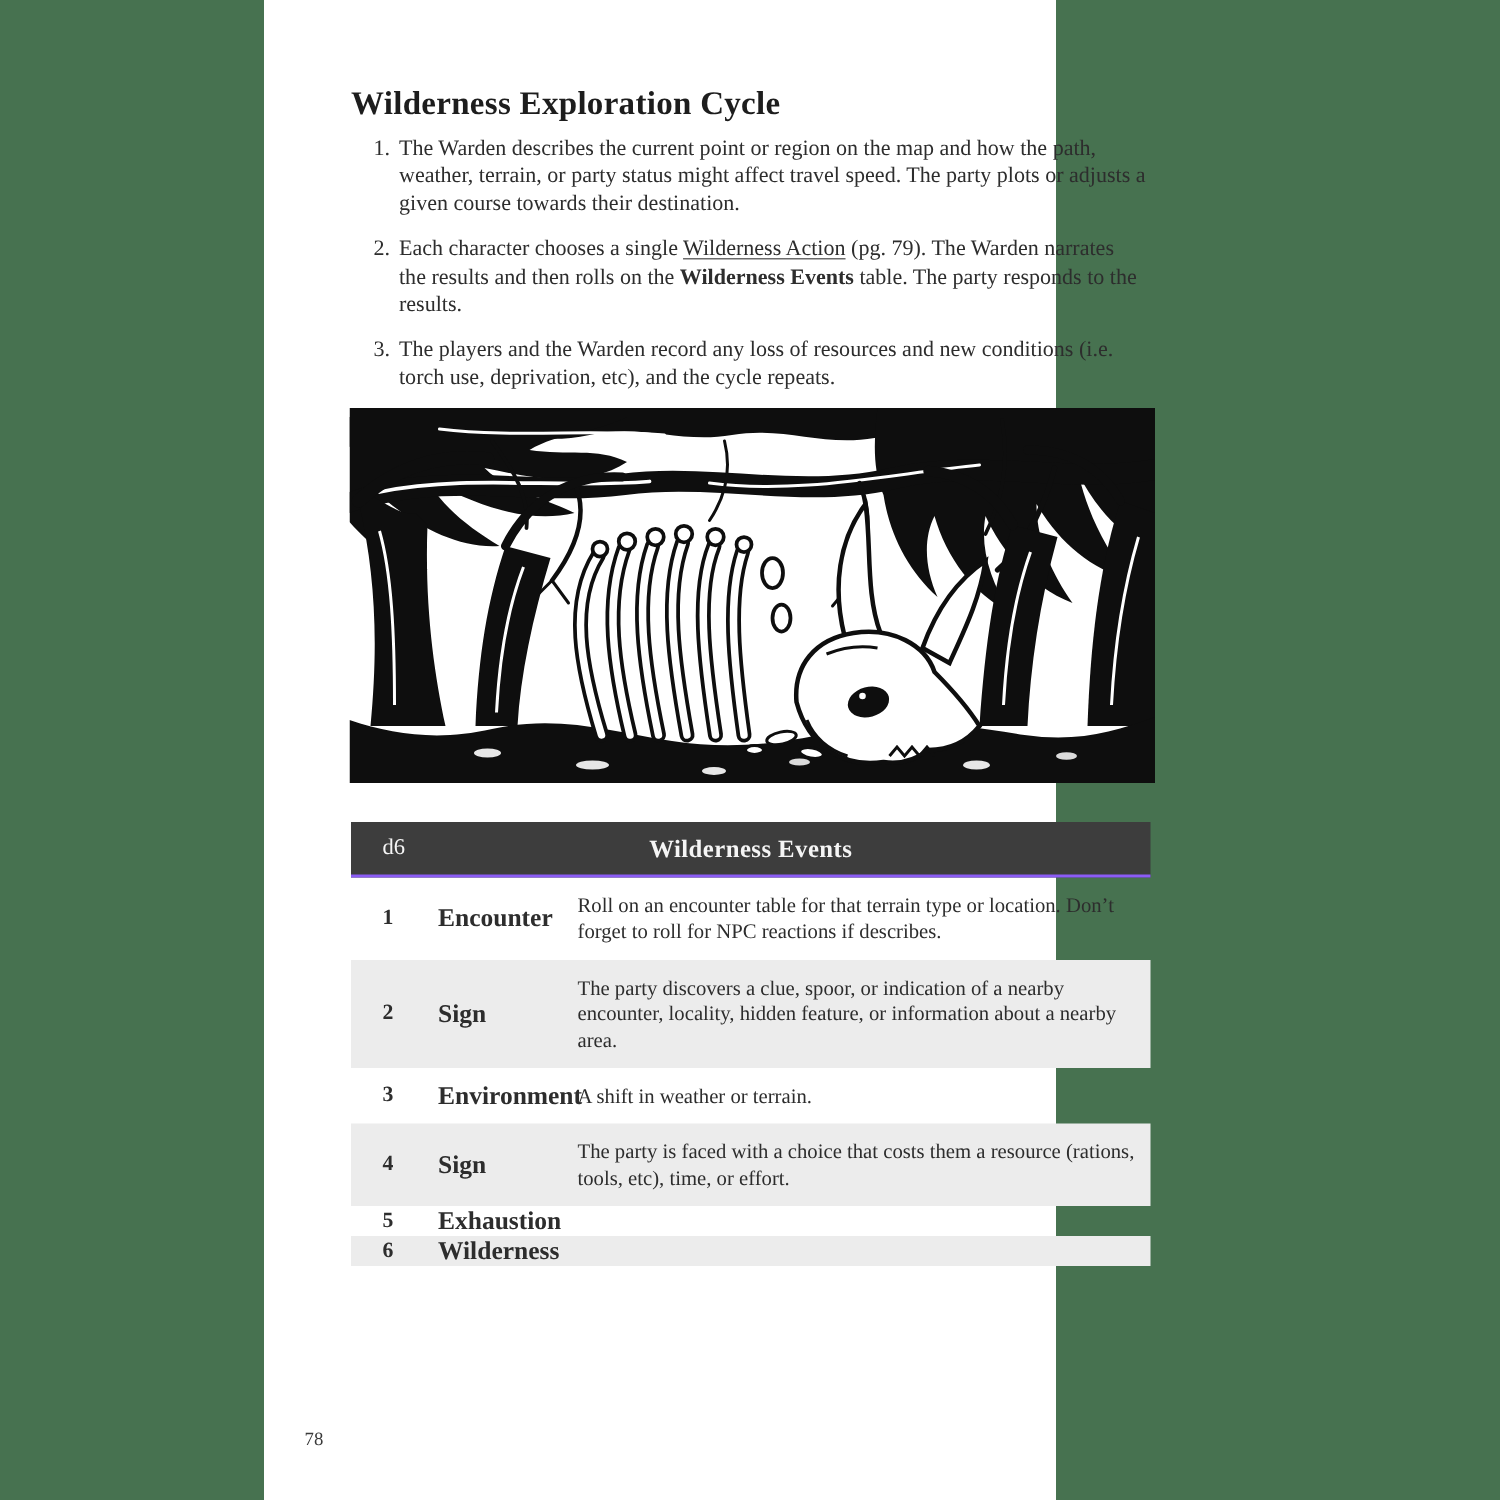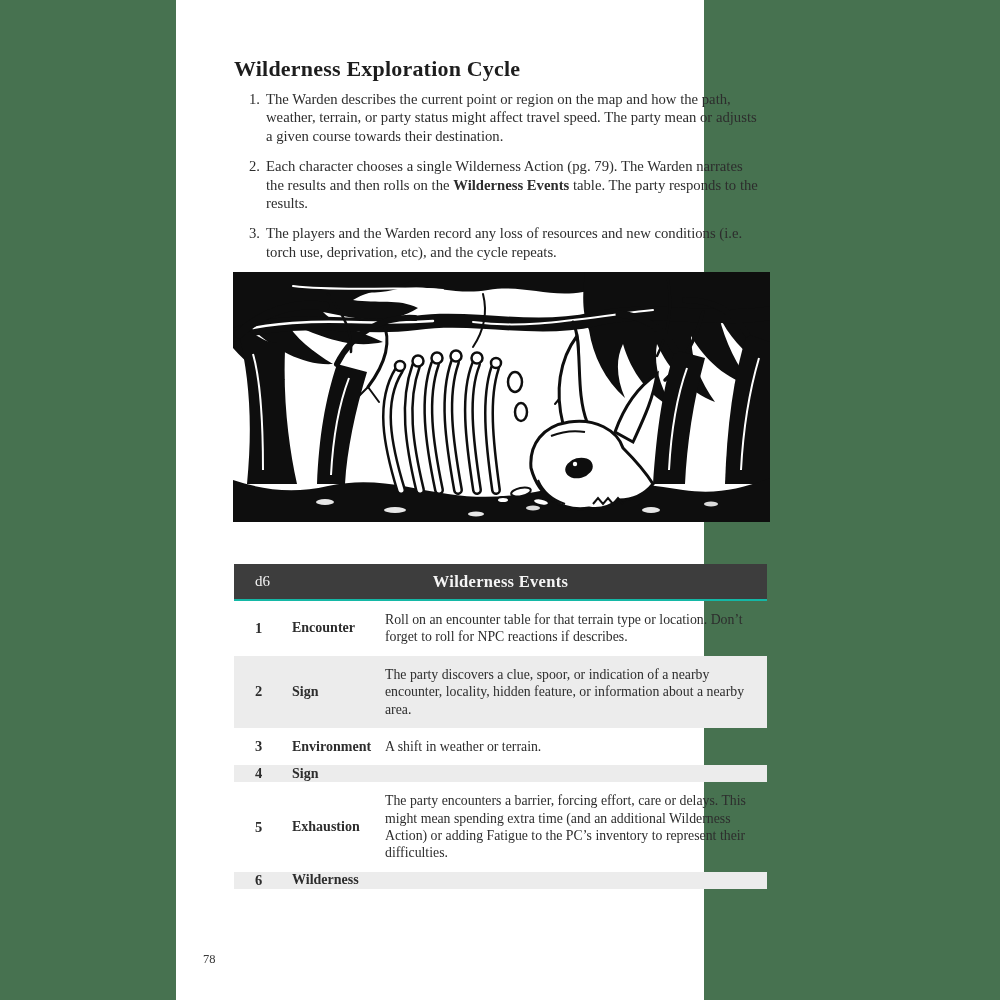--- a/index.html
+++ b/index.html
@@ -8,46 +8,46 @@
     background:var(--bg-green,#477250);
     font-family:"Liberation Serif",serif;
   }
   .page{position:absolute;left:176px;top:0;width:528px;height:1000px;background:var(--paper,#ffffff);}
   .heading{position:absolute;left:58px;top:56px;margin:0;font-size:22px;font-weight:bold;color:#1d1d1d;letter-spacing:.2px;}
   .steps{position:absolute;left:58px;top:90px;width:530px;color:#2d2d2d;}
   .step{display:flex;margin-bottom:12px;font-size:14.7px;line-height:1.25;}
   .step-number{flex:none;width:26px;text-align:right;}
   .step-text{margin-left:6px;flex:1;}
   .seg-bold{font-weight:bold;}
-  .seg-underline{text-underline-offset:2px;text-decoration-color:#6b6b6b;}
+  .seg-underline{text-decoration:underline;text-underline-offset:2px;text-decoration-color:#6b6b6b;}
   .illustration{position:absolute;left:57px;top:272px;width:537px;height:250px;}
   .illustration svg{display:block;width:537px;height:250px;}
   .events-table{position:absolute;left:58px;top:548px;width:533px;color:#2d2d2d;}
-  .t-header{position:relative;height:35px;background:var(--header-bg,#3d3d3d);border-bottom:2px solid #14b8a6;color:var(--header-text,#f5f5f5);margin-top:16px;}
+  .t-header{position:relative;height:35px;background:var(--header-bg,#3d3d3d);border-bottom:2px solid #8b5cf6;color:var(--header-text,#f5f5f5);}
   .t-die{position:absolute;left:21px;top:0;line-height:35px;font-size:15px;}
   .t-title{display:block;text-align:center;line-height:35px;font-size:16.5px;font-weight:bold;letter-spacing:.3px;}
   .t-row{display:flex;}
   .t-row.shaded{background:var(--shade,#ececec);}
   .c-roll{flex:none;width:58px;box-sizing:border-box;padding-left:21px;display:flex;align-items:center;font-weight:bold;font-size:14.5px;}
-  .c-key{flex:none;width:93px;display:flex;align-items:center;font-weight:bold;font-size:14px;}
+  .c-key{flex:none;width:93px;display:flex;align-items:center;font-weight:bold;font-size:17px;}
   .c-desc{flex:1;padding:10px 6px 10px 0;font-size:13.8px;line-height:1.26;}
   .page-num{position:absolute;left:27px;top:952px;font-size:12.5px;color:#3a3a3a;font-family:Liberation Serif, serif;}
 </style>
 </head>
 <body>
 
 <div class="canvas">
   <div class="page">
 
     <h1 class="heading">Wilderness Exploration Cycle</h1>
 
     <div class="steps">
   <div class="step">
     <span class="step-number">1.</span>
-    <span class="step-text"><span>The Warden describes the current point or region on the map and how the path, weather, terrain, or party status might affect travel speed. The party mean or adjusts a given course towards their destination.</span></span>
+    <span class="step-text"><span>The Warden describes the current point or region on the map and how the path, weather, terrain, or party status might affect travel speed. The party plots or adjusts a given course towards their destination.</span></span>
   </div>
 
   <div class="step">
     <span class="step-number">2.</span>
     <span class="step-text"><span>Each character chooses a single </span><span class="seg-underline">Wilderness Action</span><span> (pg. 79). The Warden narrates the results and then rolls on the </span><span class="seg-bold">Wilderness Events</span><span> table. The party responds to the results.</span></span>
   </div>
 
   <div class="step">
     <span class="step-number">3.</span>
     <span class="step-text"><span>The players and the Warden record any loss of resources and new conditions (i.e. torch use, deprivation, etc), and the cycle repeats.</span></span>
@@ -177,26 +177,26 @@
 
   <div class="t-row">
     <div class="c-roll">3</div>
     <div class="c-key">Environment</div>
     <div class="c-desc">A shift in weather or terrain.</div>
   </div>
 
   <div class="t-row shaded">
     <div class="c-roll">4</div>
     <div class="c-key">Sign</div>
+    <div class="c-desc">The party is faced with a choice that costs them a resource (rations, tools, etc), time, or effort.</div>
   </div>
 
   <div class="t-row">
     <div class="c-roll">5</div>
     <div class="c-key">Exhaustion</div>
-    <div class="c-desc">The party encounters a barrier, forcing effort, care or delays. This might mean spending extra time (and an additional Wilderness Action) or adding Fatigue to the PC’s inventory to represent their difficulties.</div>
   </div>
 
   <div class="t-row shaded">
     <div class="c-roll">6</div>
     <div class="c-key">Wilderness</div>
   </div>
 </div>
     </div>
 
     <div class="page-num">78</div>

